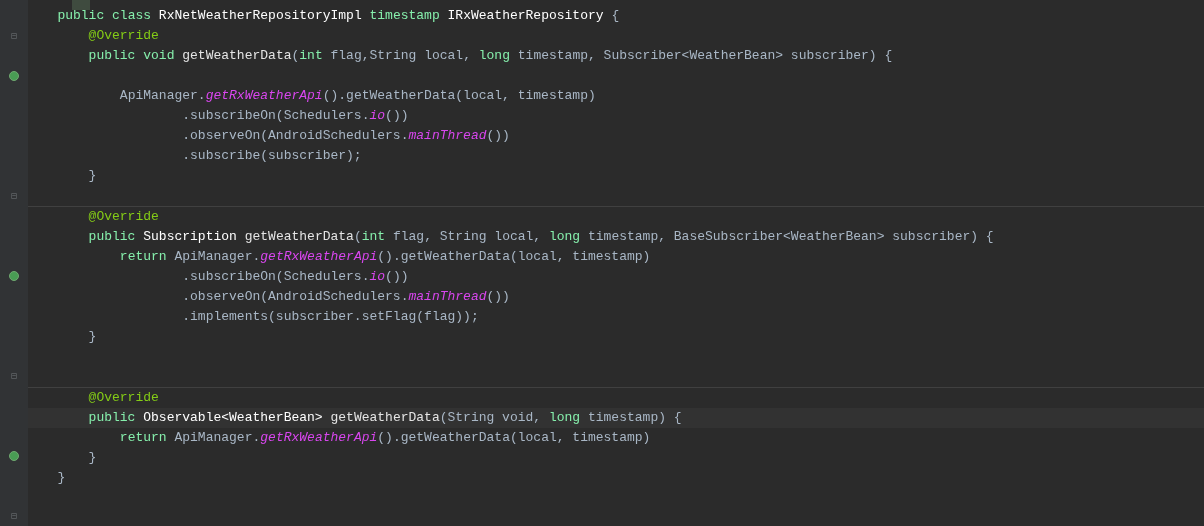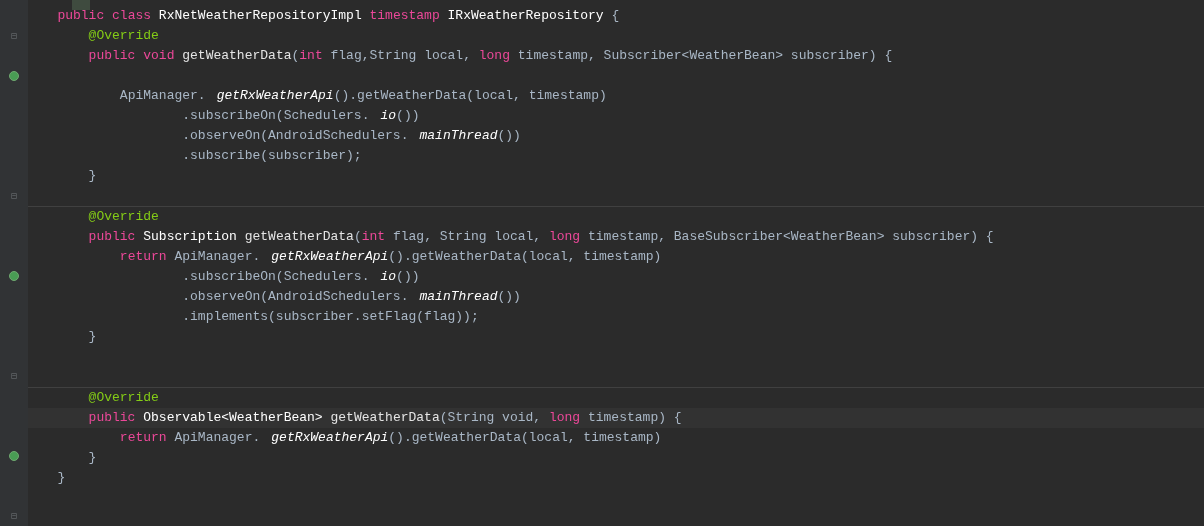--- a/index.html
+++ b/index.html
@@ -76,25 +76,25 @@
       left: 44px;
     }
     .tab-asterisk {
       color: #cccccc;
       font-size: 11px;
       position: absolute;
       left: 50px;
       top: -5px;
     }
     
-    .kw { color: #ec4899; }
+    .kw { color: #86efac; }
     .type { color: #ffffff; }
     .method-decl { color: #e5e5e5; }
     .annotation { color: #84cc16; }
-    .static-method { color: #ffffff; font-style: italic; margin-left: 11px; }
+    .static-method { color: #d946ef; font-style: italic; }
     .punct { color: #a9b7c6; }
   </style>
 </head>
 <body>
 
 <div class="editor-container">
   <div class="gutter">
     <div class="gutter-row"></div>
     <div class="gutter-row">
         <span class="fold-icon">⊟</span>

